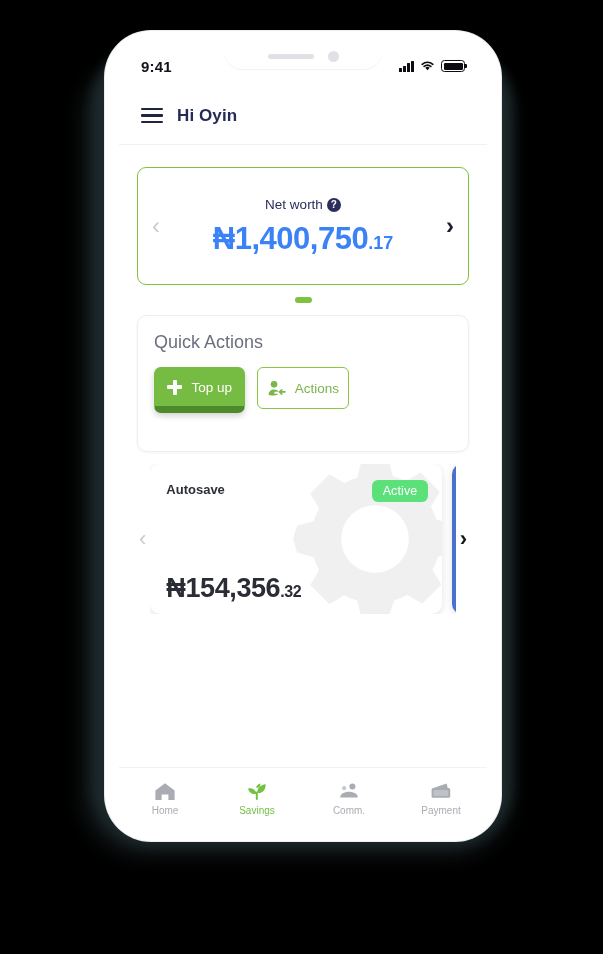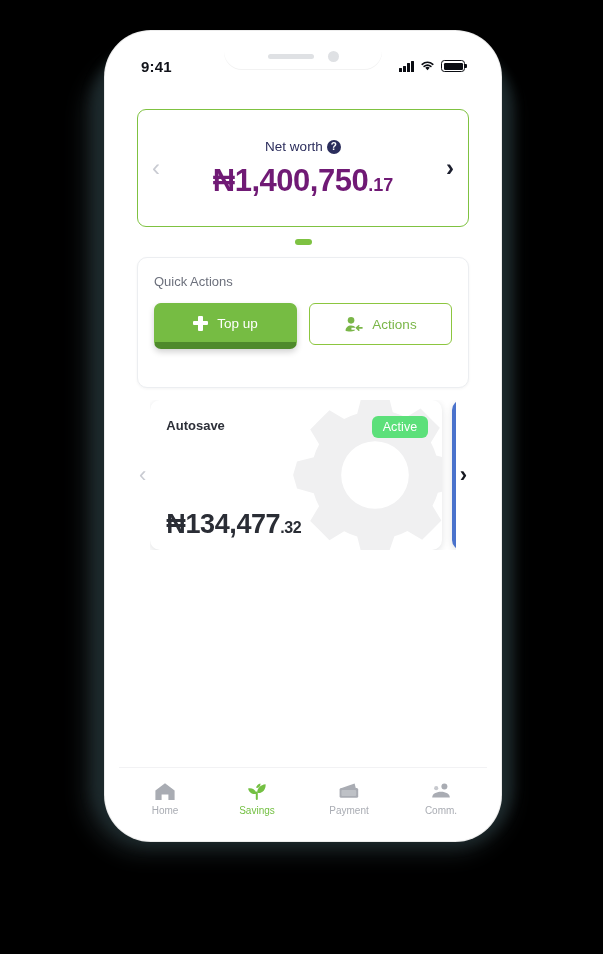--- a/index.html
+++ b/index.html
@@ -111,35 +111,35 @@
     font-size: 13.5px; color: #2b2d5c; display: inline-flex;
     align-items: center; gap: 4px; font-weight: 500;
   }
   .help-icon {
     width: 14px; height: 14px; border-radius: 50%;
     background: #2b2d5c; color: #fff; font-size: 10px; font-weight: bold;
     display: inline-flex; align-items: center; justify-content: center;
     line-height: 1; cursor: pointer;
   }
   .nw-amount {
-    margin-top: 8px; color: #701a75; font-weight: bold;
+    margin-top: 8px; color: #3b82f6; font-weight: bold;
     font-size: 31px; letter-spacing: -0.5px; white-space: nowrap;
   }
   .nw-amount .cents { font-size: 18px; font-weight: bold; letter-spacing: 0; }
   .dots { display:flex; justify-content:center; margin-top: 12px; }
   .dot-active { width: 17px; height: 6px; border-radius: 4px; background: #7ec242; cursor:pointer; }
 
   
   .qa-card {
     margin-top: 12px; border: 1px solid #eceef1; border-radius: 10px;
     background: #fff; padding: 16px 16px 38px 16px;
     box-shadow: 0 1px 3px rgba(30,30,40,.05);
   }
-  .qa-title { font-size: 13px; color: #6c707c; margin-bottom: 14px; }
-  .qa-grid { display: grid; grid-template-columns: 1fr 1fr; gap: 13px 12px; }
+  .qa-title { font-size: 18px; color: #6c707c; margin-bottom: 14px; }
+  .qa-grid { display: grid; grid-template-columns: 1fr 1fr 1fr; gap: 13px 12px; }
   .qa-btn {
     height: 42px; border-radius: 6px; border: 1.2px solid #8cc63f;
     display: flex; align-items: center; justify-content: center; gap: 9px;
     font-size: 13.5px; color: #7ab648; background: #fff; cursor: pointer;
     font-weight: 500;
   }
   .qa-btn.primary {
     background: #76bc43; color: #ffffff; border-color: #76bc43;
     border-bottom: 7px solid #4e8a2b; height: 46px; border-radius: 7px;
     box-shadow: 0 3px 6px rgba(0,0,0,.18);
@@ -232,20 +232,28 @@
             <path d="M8 10.6 L10.4 7.8 A3.6 3.6 0 0 0 5.6 7.8 Z" fill="#0a0c12"></path>
             <path d="M2.3 4.2 A8.6 8.6 0 0 1 13.7 4.2" stroke="#0a0c12" stroke-width="1.7" fill="none" stroke-linecap="round"></path>
             <path d="M4.4 6.5 A5.6 5.6 0 0 1 11.6 6.5" stroke="#0a0c12" stroke-width="1.7" fill="none" stroke-linecap="round"></path>
           </svg>
           <span class="battery">
               <i></i>
             </span>
         </div>
       </div>
 
+      <div class="appbar">
+        <div class="hamburger">
+          <span></span>
+            <span></span>
+            <span></span>
+        </div>
+        <div class="greeting">Hi Oyin</div>
+      </div>
 
       <div class="body">
 
         <div class="networth-card">
           <div class="chev left">‹</div>
           <div class="nw-center">
             <div class="nw-label">
               <span>Net worth</span>
               <span class="help-icon">?</span>
             </div>
@@ -291,21 +299,21 @@
           <div class="car-window">
             <div class="car-track">
 
               <div class="autosave-card">
                 <svg class="gear" viewBox="0 0 100 100">
                   <path fill="currentColor" d="M50 4 l7.6 1.3 2.4 9.4a36 36 0 0 1 7.3 3l8.3-5 5.4 5.4 5.4 5.4-5 8.3a36 36 0 0 1 3 7.3l9.4 2.4L96 50l-1.3 7.6-9.4 2.4a36 36 0 0 1-3 7.3l5 8.3-5.4 5.4-5.4 5.4-8.3-5a36 36 0 0 1-7.3 3L57.6 94 50 96l-7.6-2-2.4-9.4a36 36 0 0 1-7.3-3l-8.3 5-5.4-5.4-5.4-5.4 5-8.3a36 36 0 0 1-3-7.3L6.2 57.6 4 50l2.2-7.6 9.4-2.4a36 36 0 0 1 3-7.3l-5-8.3 5.4-5.4 5.4-5.4 8.3 5a36 36 0 0 1 7.3-3l2.4-9.4z M50 31a19 19 0 1 0 0 38 19 19 0 0 0 0-38z"></path>
                 </svg>
                 <div class="as-title">Autosave</div>
                 <div class="badge">Active</div>
                 <div class="as-amount">
-                  <span>₦134,477</span><span class="cents">.32</span>
+                  <span>₦154,356</span><span class="cents">.32</span>
                 </div>
               </div>
 
               <div class="blue-card"></div>
 
             </div>
           </div>
           <div class="car-chev right">›</div>
         </div>
 
@@ -325,33 +333,33 @@
             <path d="M12.2 11.3C12.2 7.4 15.4 3.8 20.6 3.2c.5 4.8-2.6 8.6-7 8.9-.6 0-1.1-.3-1.4-.8z" fill="#74c043"></path>
             <path d="M11.4 11.8C10.2 8.8 7.2 6.6 3.1 7.5c.7 3.9 4 6.1 7.6 5.5.4-.1.7-.7.7-1.2z" fill="#74c043"></path>
             <path d="M11.1 6.6c.4-2 2.1-3.8 4.4-4.2.2 2.3-1.3 4.2-3.4 4.5-.4 0-.8-.1-1-.3z" fill="#74c043"></path>
             <rect x="10.8" y="10.6" width="2" height="8.4" rx="1" fill="#74c043"></rect>
           </svg>
           <span class="tab-label">Savings</span>
         </div>
 
         <div class="tab">
           <svg width="24" height="21" viewBox="0 0 24 21">
+            <circle cx="15.4" cy="5.6" r="3" fill="#a9acb3"></circle>
+            <circle cx="7.2" cy="7.2" r="2.1" fill="#c7c9ce"></circle>
+            <path d="M3.2 16.4c0-3.5 4-5.7 8.8-5.7s8.8 2.2 8.8 5.7z" fill="#a9acb3"></path>
+          </svg>
+          <span class="tab-label">Comm.</span>
+        </div>
+
+        <div class="tab">
+          <svg width="24" height="21" viewBox="0 0 24 21">
             <path d="M3.2 7.4 17.6 2.6l1.3 4.8z" fill="#a9acb3"></path>
             <rect x="2.6" y="7" width="18.6" height="9.8" rx="1.6" fill="#a9acb3"></rect>
             <rect x="4.4" y="9" width="14.8" height="6" rx="1" fill="#ffffff" opacity=".25"></rect>
           </svg>
           <span class="tab-label">Payment</span>
         </div>
 
-        <div class="tab">
-          <svg width="24" height="21" viewBox="0 0 24 21">
-            <circle cx="15.4" cy="5.6" r="3" fill="#a9acb3"></circle>
-            <circle cx="7.2" cy="7.2" r="2.1" fill="#c7c9ce"></circle>
-            <path d="M3.2 16.4c0-3.5 4-5.7 8.8-5.7s8.8 2.2 8.8 5.7z" fill="#a9acb3"></path>
-          </svg>
-          <span class="tab-label">Comm.</span>
-        </div>
-
       </div>
 
     </div>
   </div>
 </div>
 
 </body></html>

